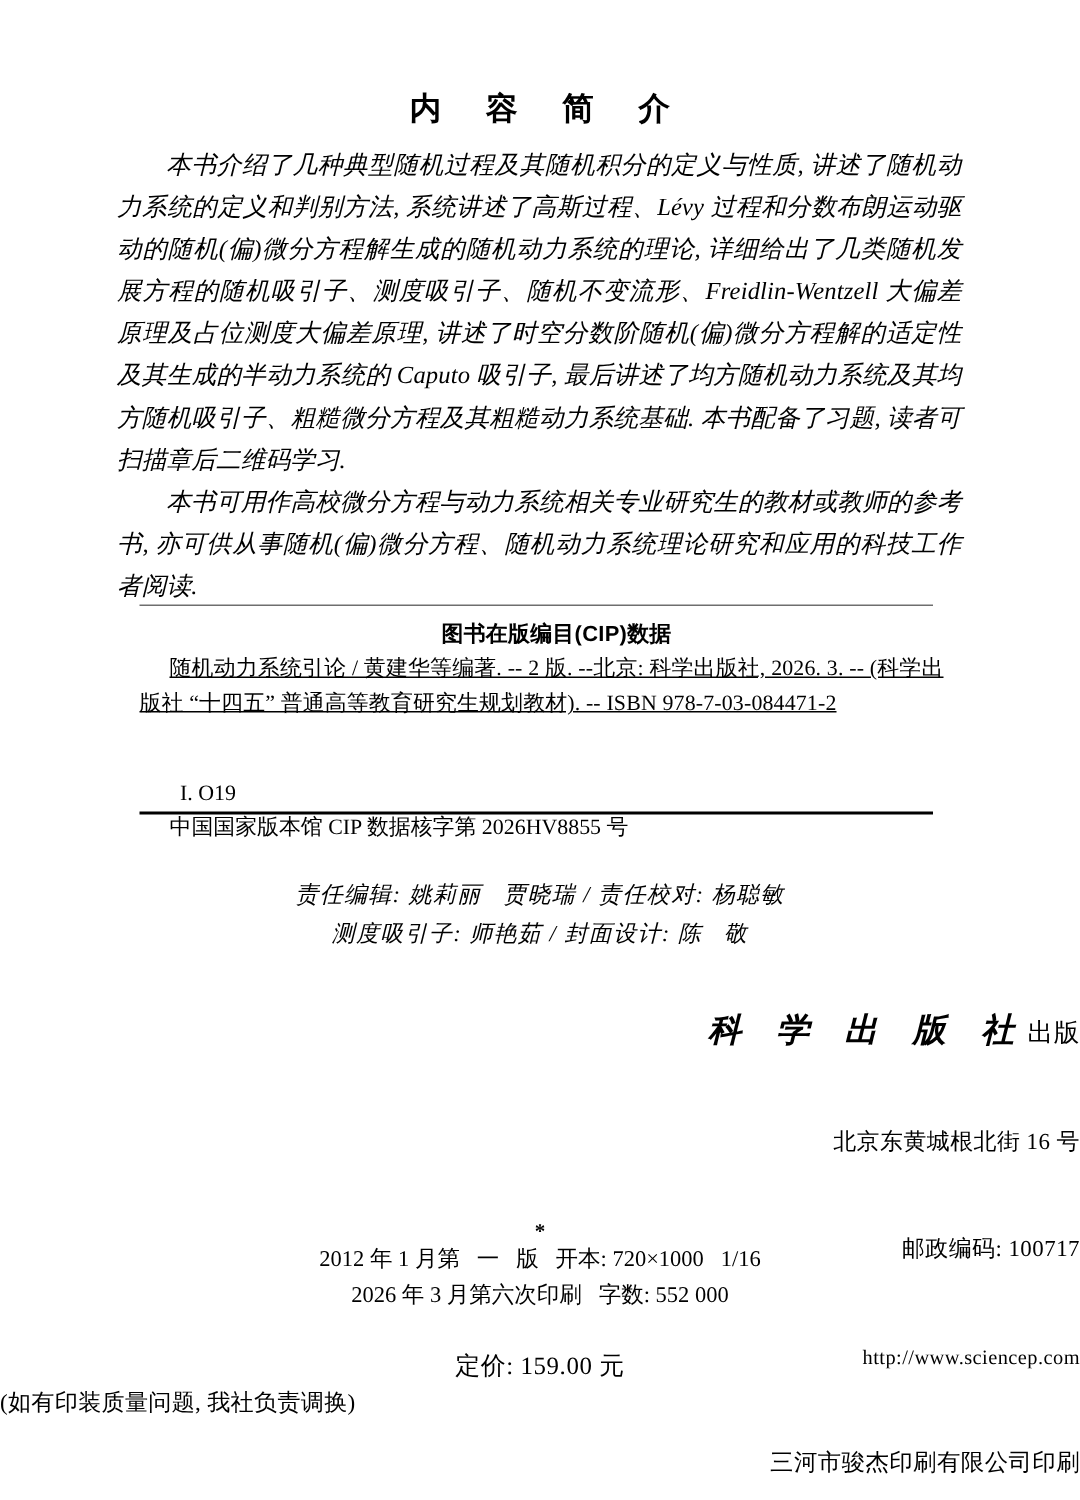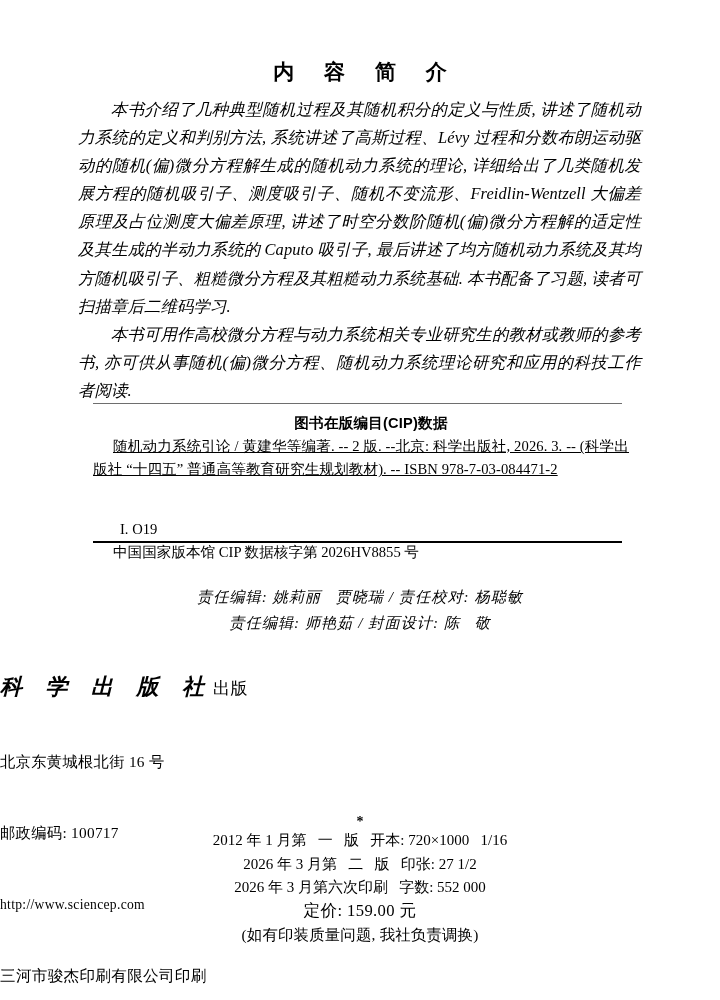--- a/index.html
+++ b/index.html
@@ -122,21 +122,21 @@
     margin-top: 28px;
   }
   .credits div { white-space: pre; }
 
   
   .publisher {
     position: absolute;
     top: 672px;
     left: 0;
     width: 720px;
-    text-align: left;
+    text-align: right;
   }
   .pub-logo-row {
     font-size: 0;
     margin-bottom: 4px;
   }
   .pub-logo {
     font-size: 22px;
     font-weight: bold;
     font-style: italic;
     letter-spacing: 9px;
@@ -198,21 +198,21 @@
     text-align: center;
     font-size: 16.6px;
     font-weight: normal;
     letter-spacing: 0.4px;
   }
   .refund {
     position: absolute;
     top: 925px;
     left: 0;
     width: 720px;
-    text-align: center;
+    text-align: left;
     font-size: 15.4px;
     letter-spacing: 0.2px;
   }
 </style>
 </head>
 <body>
 
 <div class="page">
 
   <div class="doc-title">内 容 简 介</div>
@@ -228,37 +228,36 @@
     <div class="cip-heading">图书在版编目(CIP)数据</div>
     <div class="cip-body">随机动力系统引论 / 黄建华等编著. -- 2 版. --北京: 科学出版社, 2026. 3. -- (科学出版社 “十四五” 普通高等教育研究生规划教材). -- ISBN 978-7-03-084471-2</div>
     <div class="cip-line">I. O19</div>
     <div class="cip-line-2">中国国家版本馆 CIP 数据核字第 2026HV8855 号</div>
   </div>
 
   <div class="rule rule-bottom"></div>
 
   <div class="credits">
     <div>责任编辑: 姚莉丽   贾晓瑞 / 责任校对: 杨聪敏</div>
-    <div>责任编辑: 师艳茹 / 封面设计: 陈   敬</div>
+    <div>测度吸引子: 师艳茹 / 封面设计: 陈   敬</div>
   </div>
 
   <div class="publisher">
     <div class="pub-logo-row">
       <span class="pub-logo">科 学 出 版 社</span><span class="pub-logo-suffix">出版</span>
     </div>
     <div class="pub-line">北京东黄城根北街 16 号</div>
     <div class="pub-line">邮政编码: 100717</div>
     <div class="pub-line small">http://www.sciencep.com</div>
     <div class="pub-line sans">三河市骏杰印刷有限公司印刷</div>
   </div>
 
   <div class="asterisk">*</div>
 
   <div class="imprint">
     <div>2012 年 1 月第   一   版   开本: 720×1000   1/16</div>
-    <div>2026 年 3 月第   二   版   印张: 27 1/2</div>
     <div>2026 年 3 月第六次印刷   字数: 552 000</div>
   </div>
 
   <div class="price">定价: 159.00 元</div>
   <div class="refund">(如有印装质量问题, 我社负责调换)</div>
 
 </div>
 
 </body></html>

